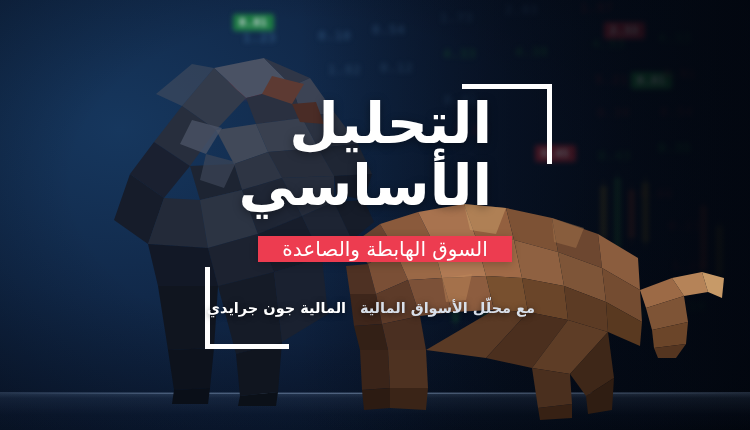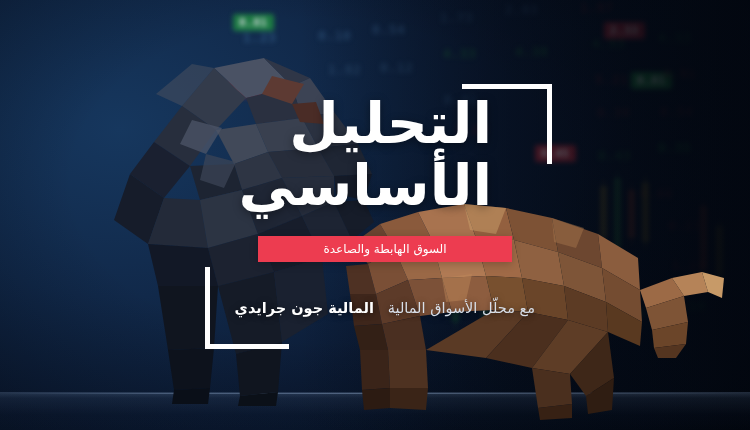--- a/index.html
+++ b/index.html
@@ -95,32 +95,32 @@
   .title-line.l2 { margin-top:6px; }
 
   .banner {
     position:absolute; left:258px; top:236px;
     width:254px; height:26px;
     background:#ed3c50;
     display:flex; align-items:center; justify-content:center;
     box-shadow:0 2px 8px rgba(0,0,0,.22);
   }
   .banner-text {
-    color:#ffffff; font-size:12px; font-weight:400;
+    color:#ffffff; font-size:20px; font-weight:400;
     direction:rtl; white-space:nowrap; letter-spacing:0;
   }
 
   .byline {
     position:absolute; left:205px; top:300px; width:330px;
     text-align:right; direction:rtl;
     color:#e9edf3; font-size:14.5px; white-space:nowrap;
     text-shadow:0 1px 6px rgba(0,0,0,.55);
   }
   .byline .strong { font-weight:700; color:#ffffff; }
-  .byline .light  { font-weight:400; color:#d8dfe9; }
+  .byline .light  { font-weight:700; color:#d8dfe9; }
 </style>
 </head>
 <body>
 
 <div class="stage">
 
   <div class="bg-base"></div>
 
   <div class="tickers" id="tickers">
       <div class="tk badge" style="left: 233px; top: 14px; font-size: 11px; background: rgb(31, 138, 66); opacity: 0.85;">0.81</div>

